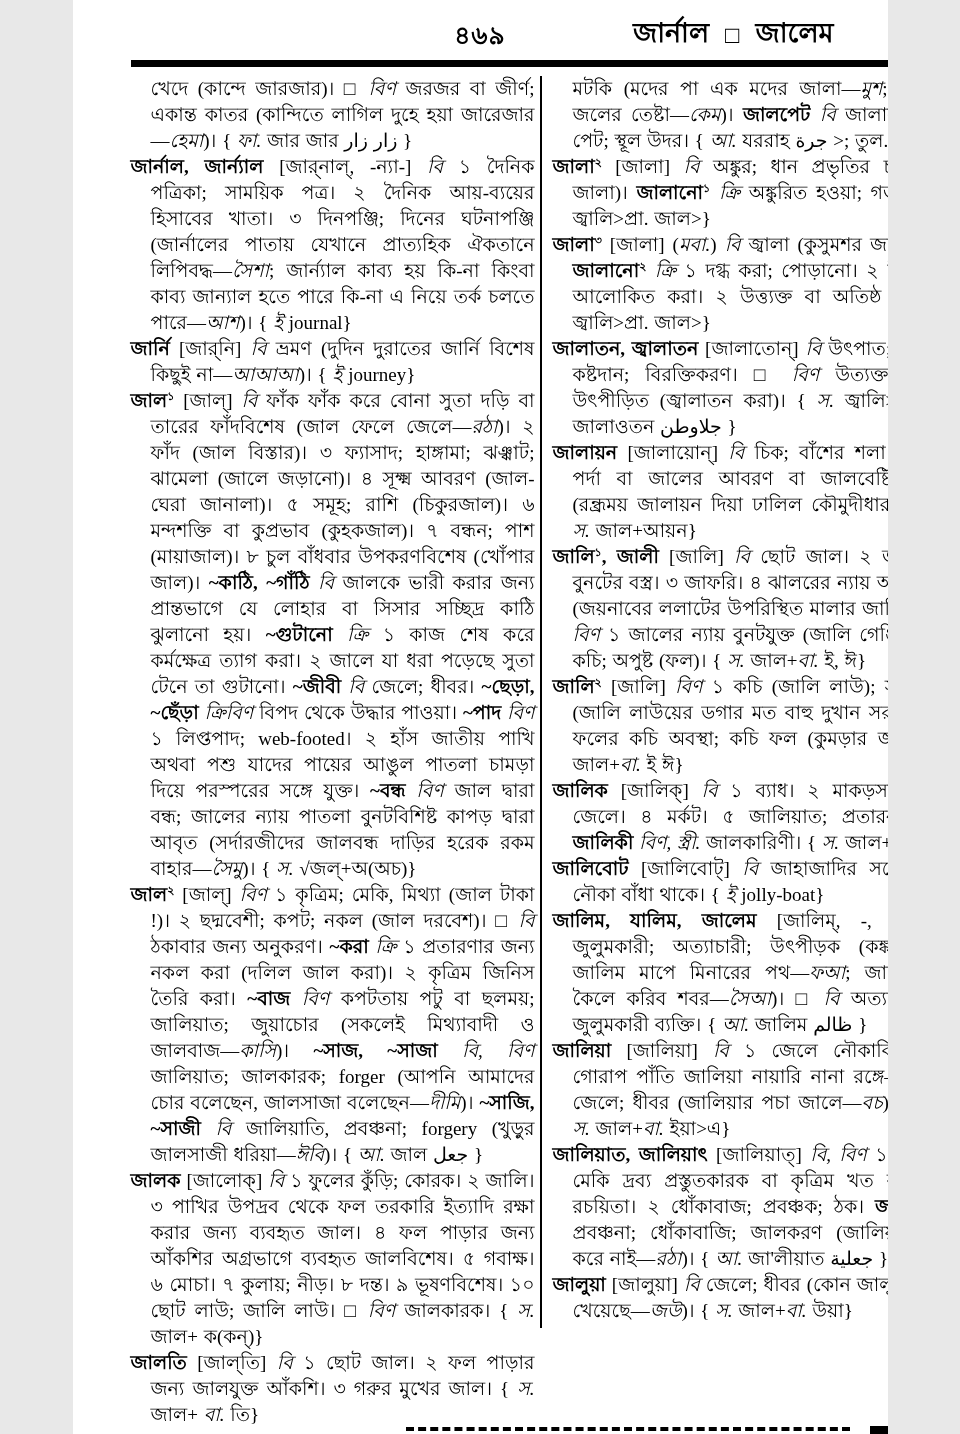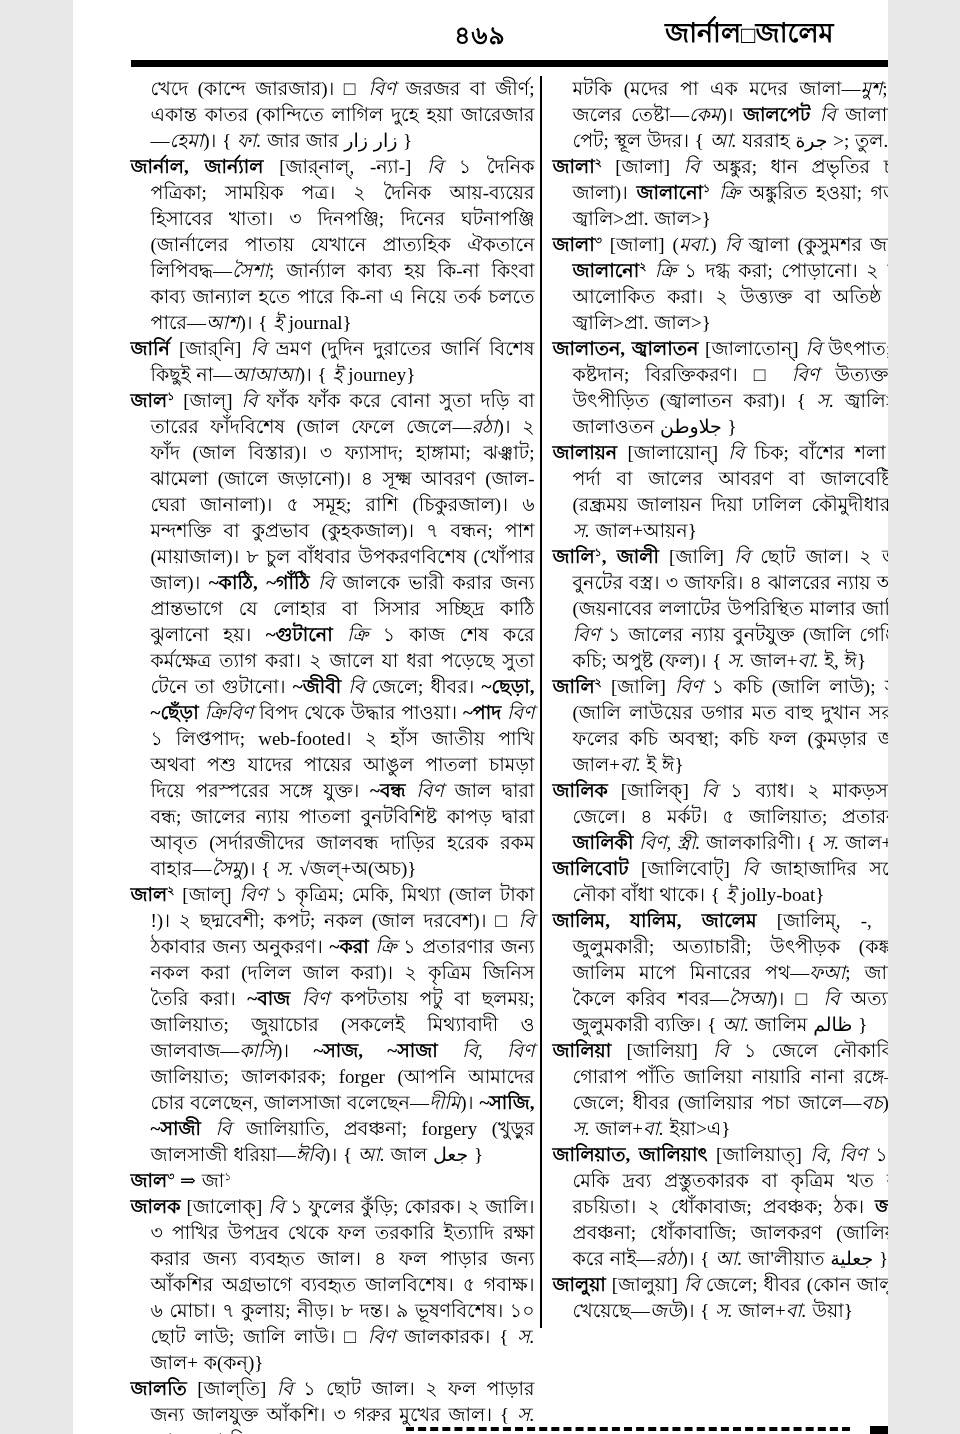--- a/index.html
+++ b/index.html
@@ -8,21 +8,21 @@
     font-family:"Liberation Serif","DejaVu Serif",serif;overflow:hidden;margin:0 auto;
   }
   
   .header{position:absolute;top:10px;left:0;width:100%;height:48px;}
   .pageno{
     position:absolute;left:0;right:0;top:6px;text-align:center;
     font-size:25px;font-weight:bold;letter-spacing:1px;
   }
   .guide{
     position:absolute;right:54px;top:2px;font-weight:bold;font-size:27px;
-    display:flex;align-items:center;gap:0;white-space:nowrap;
+    display:flex;align-items:center;gap:16px;white-space:nowrap;
   }
   .guide .sq{font-weight:normal;font-size:24px;line-height:1;}
   .rule{
     position:absolute;top:60px;left:58px;width:848px;height:6px;background:#000;
     box-shadow:0 1px 0 #000;
   }
   
   .cols{position:absolute;top:76px;left:58px;width:850px;display:flex;}
   .col{font-size:19px;line-height:26px;text-align:justify;}
   .col-left{width:404px;}
@@ -63,21 +63,20 @@
 
   <div class="rule"></div>
 
   <div class="cols">
     <div class="col col-left">
         <p class="entry cont">খেদে (কান্দে জারজার)। □ <i>বিণ</i> জরজর বা জীর্ণ; একান্ত কাতর (কান্দিতে লাগিল দুহে হয়া জারেজার—<i>হেমা</i>)। { <i>ফা.</i> জার জার زار زار }</p>
         <p class="entry"><b class="hw">জার্নাল, জার্ন্যাল</b> [জার্‌নাল্‌, -ন্যা-] <i>বি</i> ১ দৈনিক পত্রিকা; সাময়িক পত্র। ২ দৈনিক আয়-ব্যয়ের হিসাবের খাতা। ৩ দিনপঞ্জি; দিনের ঘটনাপঞ্জি (জার্নালের পাতায় যেখানে প্রাত্যহিক ঐকতানে লিপিবদ্ধ—<i>সৈশা</i>; জার্ন্যাল কাব্য হয় কি-না কিংবা কাব্য জান্যাল হতে পারে কি-না এ নিয়ে তর্ক চলতে পারে—<i>আশ</i>)। { <i>ই</i> journal}</p>
         <p class="entry"><b class="hw">জার্নি</b> [জার্‌নি] <i>বি</i> ভ্রমণ (দুদিন দুরাতের জার্নি বিশেষ কিছুই না—<i>আআআ</i>)। { <i>ই</i> journey}</p>
         <p class="entry"><b class="hw">জাল<sup>১</sup></b> [জাল্‌] <i>বি</i> ফাঁক ফাঁক করে বোনা সুতা দড়ি বা তারের ফাঁদবিশেষ (জাল ফেলে জেলে—<i>রঠা</i>)। ২ ফাঁদ (জাল বিস্তার)। ৩ ফ্যাসাদ; হাঙ্গামা; ঝঞ্ঝাট; ঝামেলা (জালে জড়ানো)। ৪ সূক্ষ্ম আবরণ (জাল-ঘেরা জানালা)। ৫ সমূহ; রাশি (চিকুরজাল)। ৬ মন্দশক্তি বা কুপ্রভাব (কুহকজাল)। ৭ বন্ধন; পাশ (মায়াজাল)। ৮ চুল বাঁধবার উপকরণবিশেষ (খোঁপার জাল)। <b>~কাঠি, ~গাঁঠি</b> <i>বি</i> জালকে ভারী করার জন্য প্রান্তভাগে যে লোহার বা সিসার সচ্ছিদ্র কাঠি ঝুলানো হয়। <b>~গুটানো</b> <i>ক্রি</i> ১ কাজ শেষ করে কর্মক্ষেত্র ত্যাগ করা। ২ জালে যা ধরা পড়েছে সুতা টেনে তা গুটানো। <b>~জীবী</b> <i>বি</i> জেলে; ধীবর। <b>~ছেড়া, ~ছেঁড়া</b> <i>ক্রিবিণ</i> বিপদ থেকে উদ্ধার পাওয়া। <b>~পাদ</b> <i>বিণ</i> ১ লিপ্তপাদ; web-footed। ২ হাঁস জাতীয় পাখি অথবা পশু যাদের পায়ের আঙুল পাতলা চামড়া দিয়ে পরস্পরের সঙ্গে যুক্ত। <b>~বন্ধ</b> <i>বিণ</i> জাল দ্বারা বন্ধ; জালের ন্যায় পাতলা বুনটবিশিষ্ট কাপড় দ্বারা আবৃত (সর্দারজীদের জালবন্ধ দাড়ির হরেক রকম বাহার—<i>সৈমু</i>)। { <i>স.</i> √জল্‌+অ(অচ)}</p>
         <p class="entry"><b class="hw">জাল<sup>২</sup></b> [জাল্‌] <i>বিণ</i> ১ কৃত্রিম; মেকি, মিথ্যা (জাল টাকা !)। ২ ছদ্মবেশী; কপট; নকল (জাল দরবেশ)। □ <i>বি</i> ঠকাবার জন্য অনুকরণ। <b>~করা</b> <i>ক্রি</i> ১ প্রতারণার জন্য নকল করা (দলিল জাল করা)। ২ কৃত্রিম জিনিস তৈরি করা। <b>~বাজ</b> <i>বিণ</i> কপটতায় পটু বা ছলময়; জালিয়াত; জুয়াচোর (সকলেই মিথ্যাবাদী ও জালবাজ—<i>কাসি</i>)। <b>~সাজ, ~সাজা</b> <i>বি, বিণ</i> জালিয়াত; জালকারক; forger (আপনি আমাদের চোর বলেছেন, জালসাজা বলেছেন—<i>দীমি</i>)। <b>~সাজি, ~সাজী</b> <i>বি</i> জালিয়াতি, প্রবঞ্চনা; forgery (খুড়ুর জালসাজী ধরিয়া—<i>ঈবি</i>)। { <i>আ.</i> জাল جعل }</p>
-        <p class="entry"><b class="hw">জাল<sup>৩</sup></b> ⇒ জা<sup>১</sup></p>
         <p class="entry"><b class="hw">জালক</b> [জালোক্‌] <i>বি</i> ১ ফুলের কুঁড়ি; কোরক। ২ জালি। ৩ পাখির উপদ্রব থেকে ফল তরকারি ইত্যাদি রক্ষা করার জন্য ব্যবহৃত জাল। ৪ ফল পাড়ার জন্য আঁকশির অগ্রভাগে ব্যবহৃত জালবিশেষ। ৫ গবাক্ষ। ৬ মোচা। ৭ কুলায়; নীড়। ৮ দন্ত। ৯ ভূষণবিশেষ। ১০ ছোট লাউ; জালি লাউ। □ <i>বিণ</i> জালকারক। { <i>স.</i> জাল+ ক(কন্‌)}</p>
         <p class="entry"><b class="hw">জালতি</b> [জাল্‌তি] <i>বি</i> ১ ছোট জাল। ২ ফল পাড়ার জন্য জালযুক্ত আঁকশি। ৩ গরুর মুখের জাল। { <i>স.</i> জাল+ <i>বা.</i> তি}</p>
       </div>
     <div class="divider"></div>
     <div class="col col-right">
         <p class="entry cont">মটকি (মদের পা এক মদের জালা—<i>মুশ</i>; এক জালা জলের তেষ্টা—<i>কেম</i>)। <b>জালপেট</b> <i>বি</i> জালার ন্যায় বৃহৎ পেট; স্থূল উদর। { <i>আ.</i> যররাহ جرة &gt;; তুল. <i>ই</i> jar}</p>
         <p class="entry"><b class="hw">জালা<sup>২</sup></b> [জালা] <i>বি</i> অঙ্কুর; ধান প্রভৃতির চারা (ধানের জালা)। <b>জালানো<sup>১</sup></b> <i>ক্রি</i> অঙ্কুরিত হওয়া; গজানো। { <i>স.</i> জ্বালি&gt;প্রা. জাল&gt;}</p>
         <p class="entry"><b class="hw">জালা<sup>৩</sup></b> [জালা] (<i>মবা.</i>) <i>বি</i> জ্বালা (কুসুমশর জালা—<i>বচদা</i>)। <b>জালানো<sup>২</sup></b> <i>ক্রি</i> ১ দগ্ধ করা; পোড়ানো। ২ দীপ্ত করা বা আলোকিত করা। ২ উত্ত্যক্ত বা অতিষ্ঠ করা। { <i>স.</i> জ্বালি&gt;প্রা. জাল&gt;}</p>
         <p class="entry"><b class="hw">জালাতন, জ্বালাতন</b> [জালাতোন্‌] <i>বি</i> উৎপাত; যন্ত্রণা সৃষ্টি; কষ্টদান; বিরক্তিকরণ। □ <i>বিণ</i> উত্যক্ত; ব্যতিব্যস্ত; উৎপীড়িত (জ্বালাতন করা)। { <i>স.</i> জ্বালি&gt;; তুল. <i>ফা.</i> জালাওতন جلاوطن }</p>
         <p class="entry"><b class="hw">জালায়ন</b> [জালায়োন্‌] <i>বি</i> চিক; বাঁশের শলা দিয়া প্রস্তুত পর্দা বা জালের আবরণ বা জালবেষ্টিত বাতায়ন (রন্ধ্রময় জালায়ন দিয়া ঢালিল কৌমুদীধারা—<i>মোম</i>)। { <i>স.</i> জাল+আয়ন}</p>

